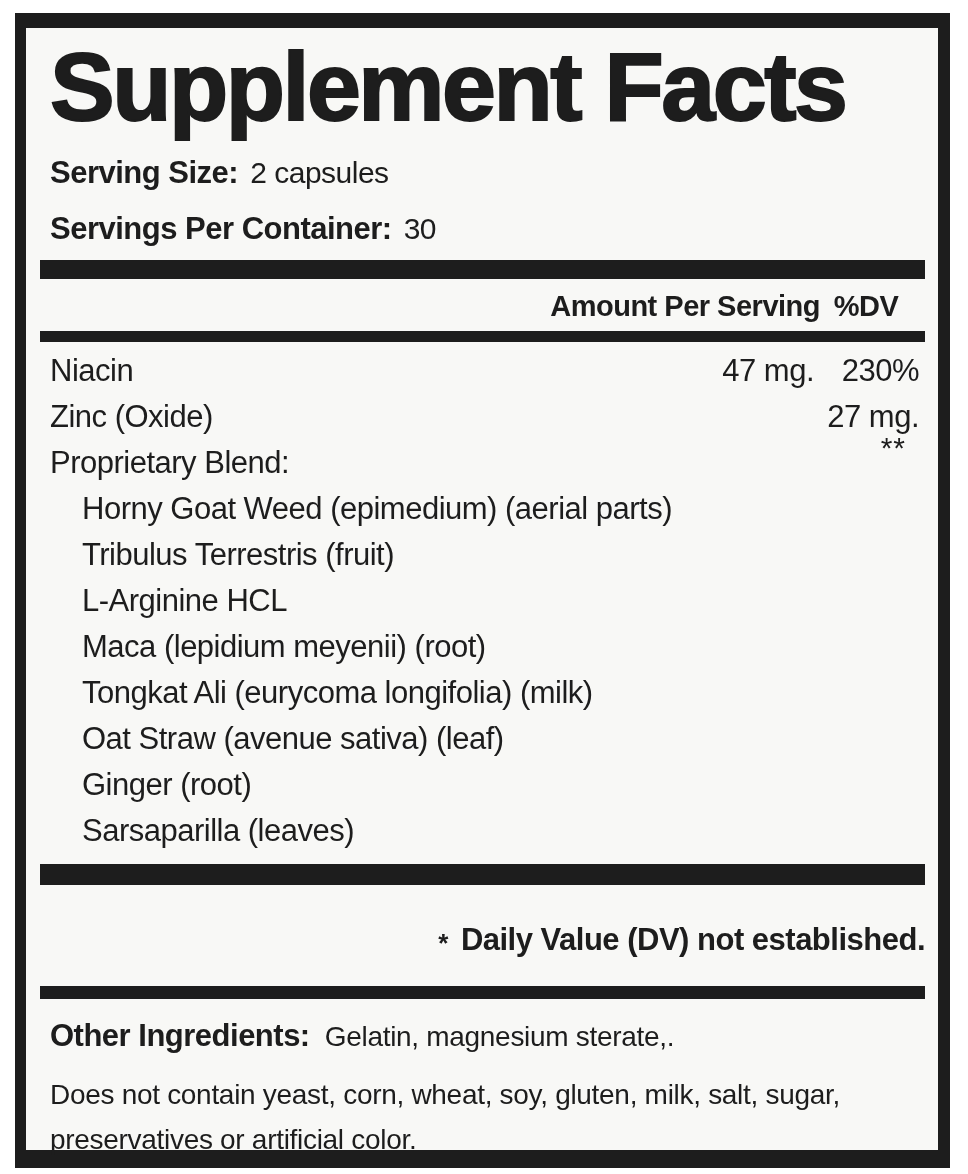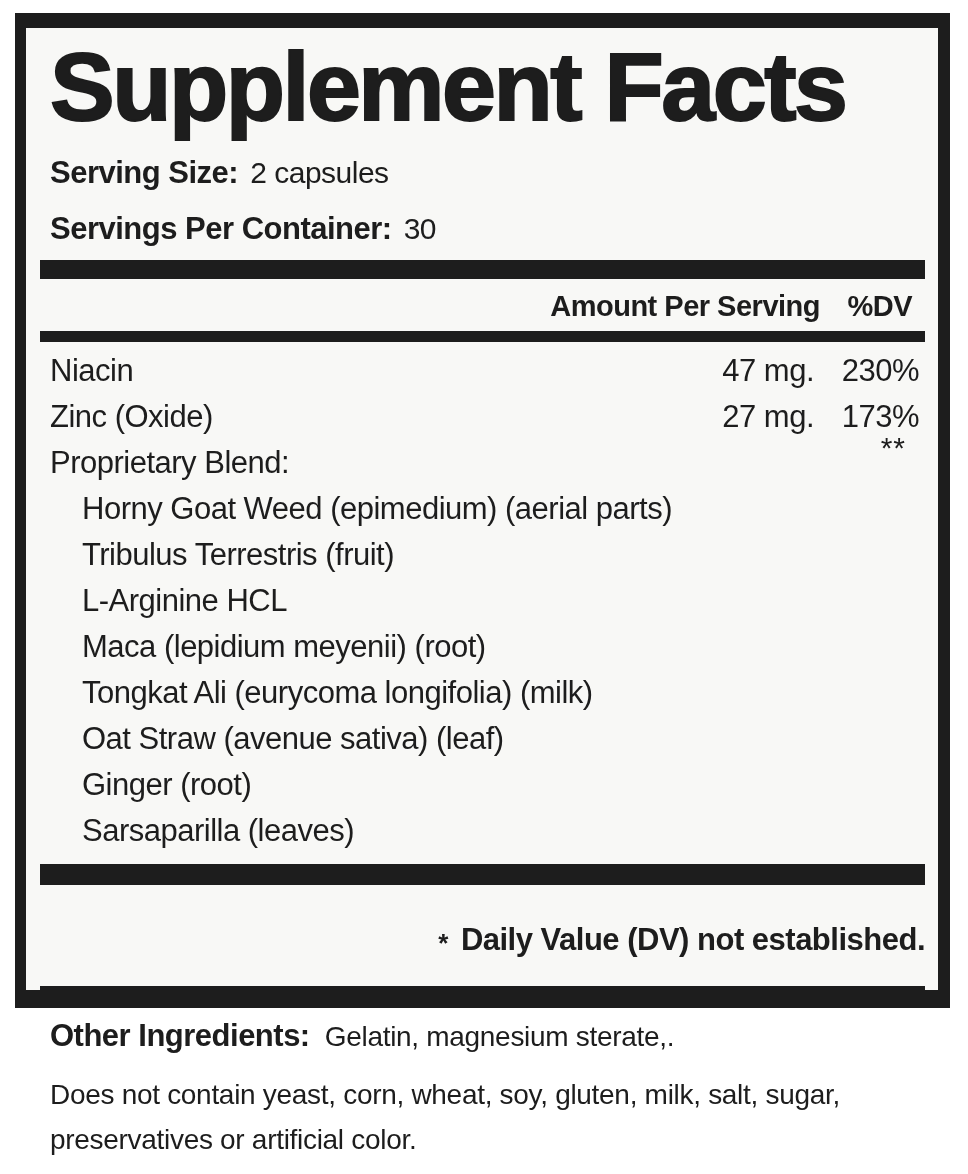--- a/index.html
+++ b/index.html
@@ -10,21 +10,21 @@
     background: var(--page-bg, #ffffff);
     font-family: "Liberation Sans", sans-serif;
     color: var(--ink, #1d1d1d);
     overflow: hidden;
   }
   .label-box {
     position: absolute;
     left: 15px;
     top: 13px;
     width: 935px;
-    height: 995px;
+    height: 1155px;
     box-sizing: border-box;
     background: var(--panel-bg, #f8f8f6);
     border-style: solid;
     border-color: var(--ink, #1d1d1d);
     border-width: 15px 12px 18px 11px;
   }
   .title {
     margin: 10px 0 0 24px;
     font-size: 97px;
     font-weight: bold;
@@ -47,21 +47,21 @@
   .hdr-row {
     margin: 10px 13px 0 24px;
     display: flex;
     justify-content: flex-end;
     align-items: baseline;
     font-weight: bold;
     font-size: 29px;
     line-height: 34px;
     letter-spacing: -0.5px;
   }
-  .hdr-dv { width: 105px; text-align: right; padding-right: 13px; box-sizing: border-box; }
+  .hdr-dv { width: 105px; text-align: center; padding-right: 13px; box-sizing: border-box; }
 
   .rows { margin-top: 6px; }
   .trow {
     display: flex;
     align-items: flex-end;
     margin: 0 19px 0 24px;
     font-size: 31px;
     line-height: 46px;
     letter-spacing: -0.5px;
   }
@@ -118,21 +118,20 @@
 
   <div class="rows">
     <div class="trow">
       <span class="name">Niacin</span>
       <span class="amt">47 mg.</span>
       <span class="dv">230%</span>
     </div>
     <div class="trow">
       <span class="name">Zinc (Oxide)</span>
       <span class="amt">27 mg.</span>
-      <span class="dv">173%</span>
     </div>
     <div class="trow trow-blend">
       <span class="name">Proprietary Blend:</span>
       <span class="dv">**</span>
     </div>
   </div>
 
   <div class="blend-list">
     <div class="blend-item">Horny Goat Weed (epimedium) (aerial parts)</div>
     <div class="blend-item">Tribulus Terrestris (fruit)</div>

